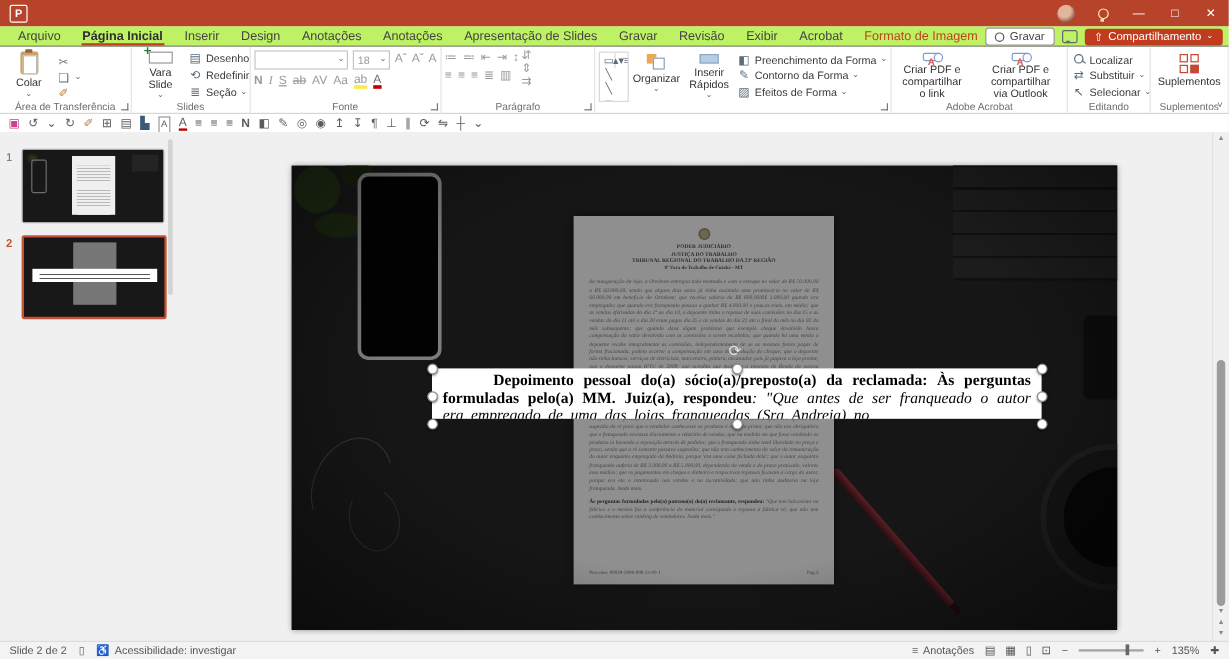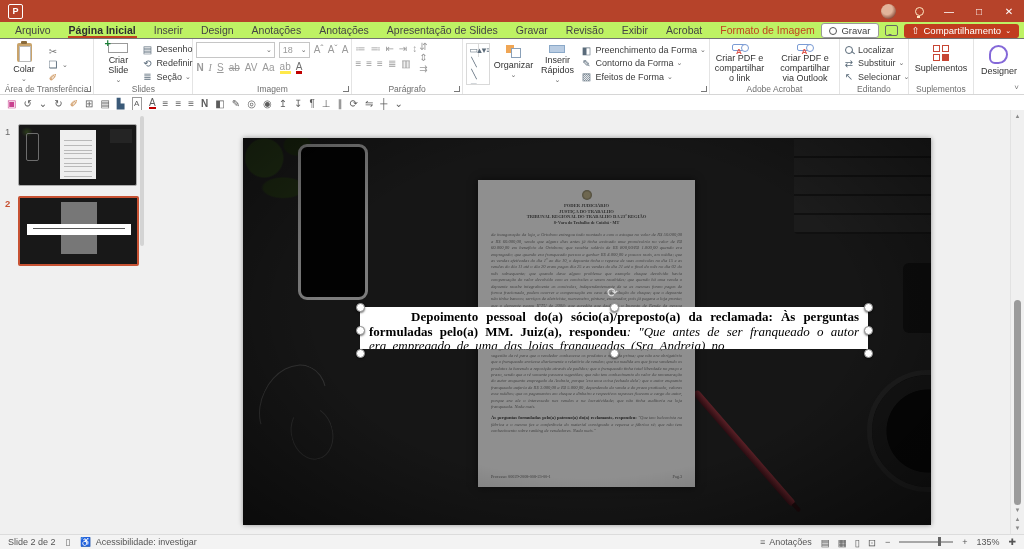--- a/index.html
+++ b/index.html
@@ -235,21 +235,21 @@
             <span class="sicon" style="color:#c07a33">✐</span>
           </span>
       </div>
       <span class="glabel">Área de Transferência</span>
       <span class="dlg"></span>
     </div>
 
     <div class="group" style="width:92px">
       <div class="bigbtn">
         <span class="nsicon"></span>
-        <span>Criar Slide</span>
+        <span>Vara Slide</span>
         <span class="caret">⌄</span>
       </div>
       <div class="stack">
         <span class="srow">
             <span class="sicon">▤</span>
             <span>Desenho</span>
             <span class="caret">⌄</span>
           </span>
         <span class="srow">
             <span class="sicon">⟲</span>
@@ -280,21 +280,21 @@
       <div class="iconrow">
           <span class="fico b">N</span>
           <span class="fico i">I</span>
           <span class="fico u">S</span>
           <span class="fico st">ab</span>
           <span class="fico">AV</span>
           <span class="fico">Aa</span>
           <span class="fico hl">ab</span>
           <span class="fico fc">A</span>
         </div>
-      <span class="glabel">Imagem</span>
+      <span class="glabel">Fonte</span>
       <span class="dlg"></span>
     </div>
 
     <div class="group" style="width:122px">
       <div style="display:flex;flex-direction:column">
         <div class="iconrow">
             <span class="fico">≔</span>
             <span class="fico">≕</span>
             <span class="fico">⇤</span>
             <span class="fico">⇥</span>
@@ -394,26 +394,20 @@
             <i></i>
             <i></i>
             <i></i>
             <i></i>
           </span>
         <span>Suplementos</span>
       </div>
       <span class="glabel">Suplementos</span>
     </div>
 
-    <div class="group" style="width:52px;justify-content:center;border-right:none">
-      <div class="bigbtn">
-        <span class="designericon"></span>
-        <span>Designer</span>
-      </div>
-    </div>
 
     <span class="collapse">˅</span>
   </div>
 
   <div class="qatrow">
       <span class="" style="color: rgb(201, 65, 143);">▣</span>
       <span class="">↺</span>
       <span class="">⌄</span>
       <span class="">↻</span>
       <span class="" style="color: rgb(192, 122, 51);">✐</span>

